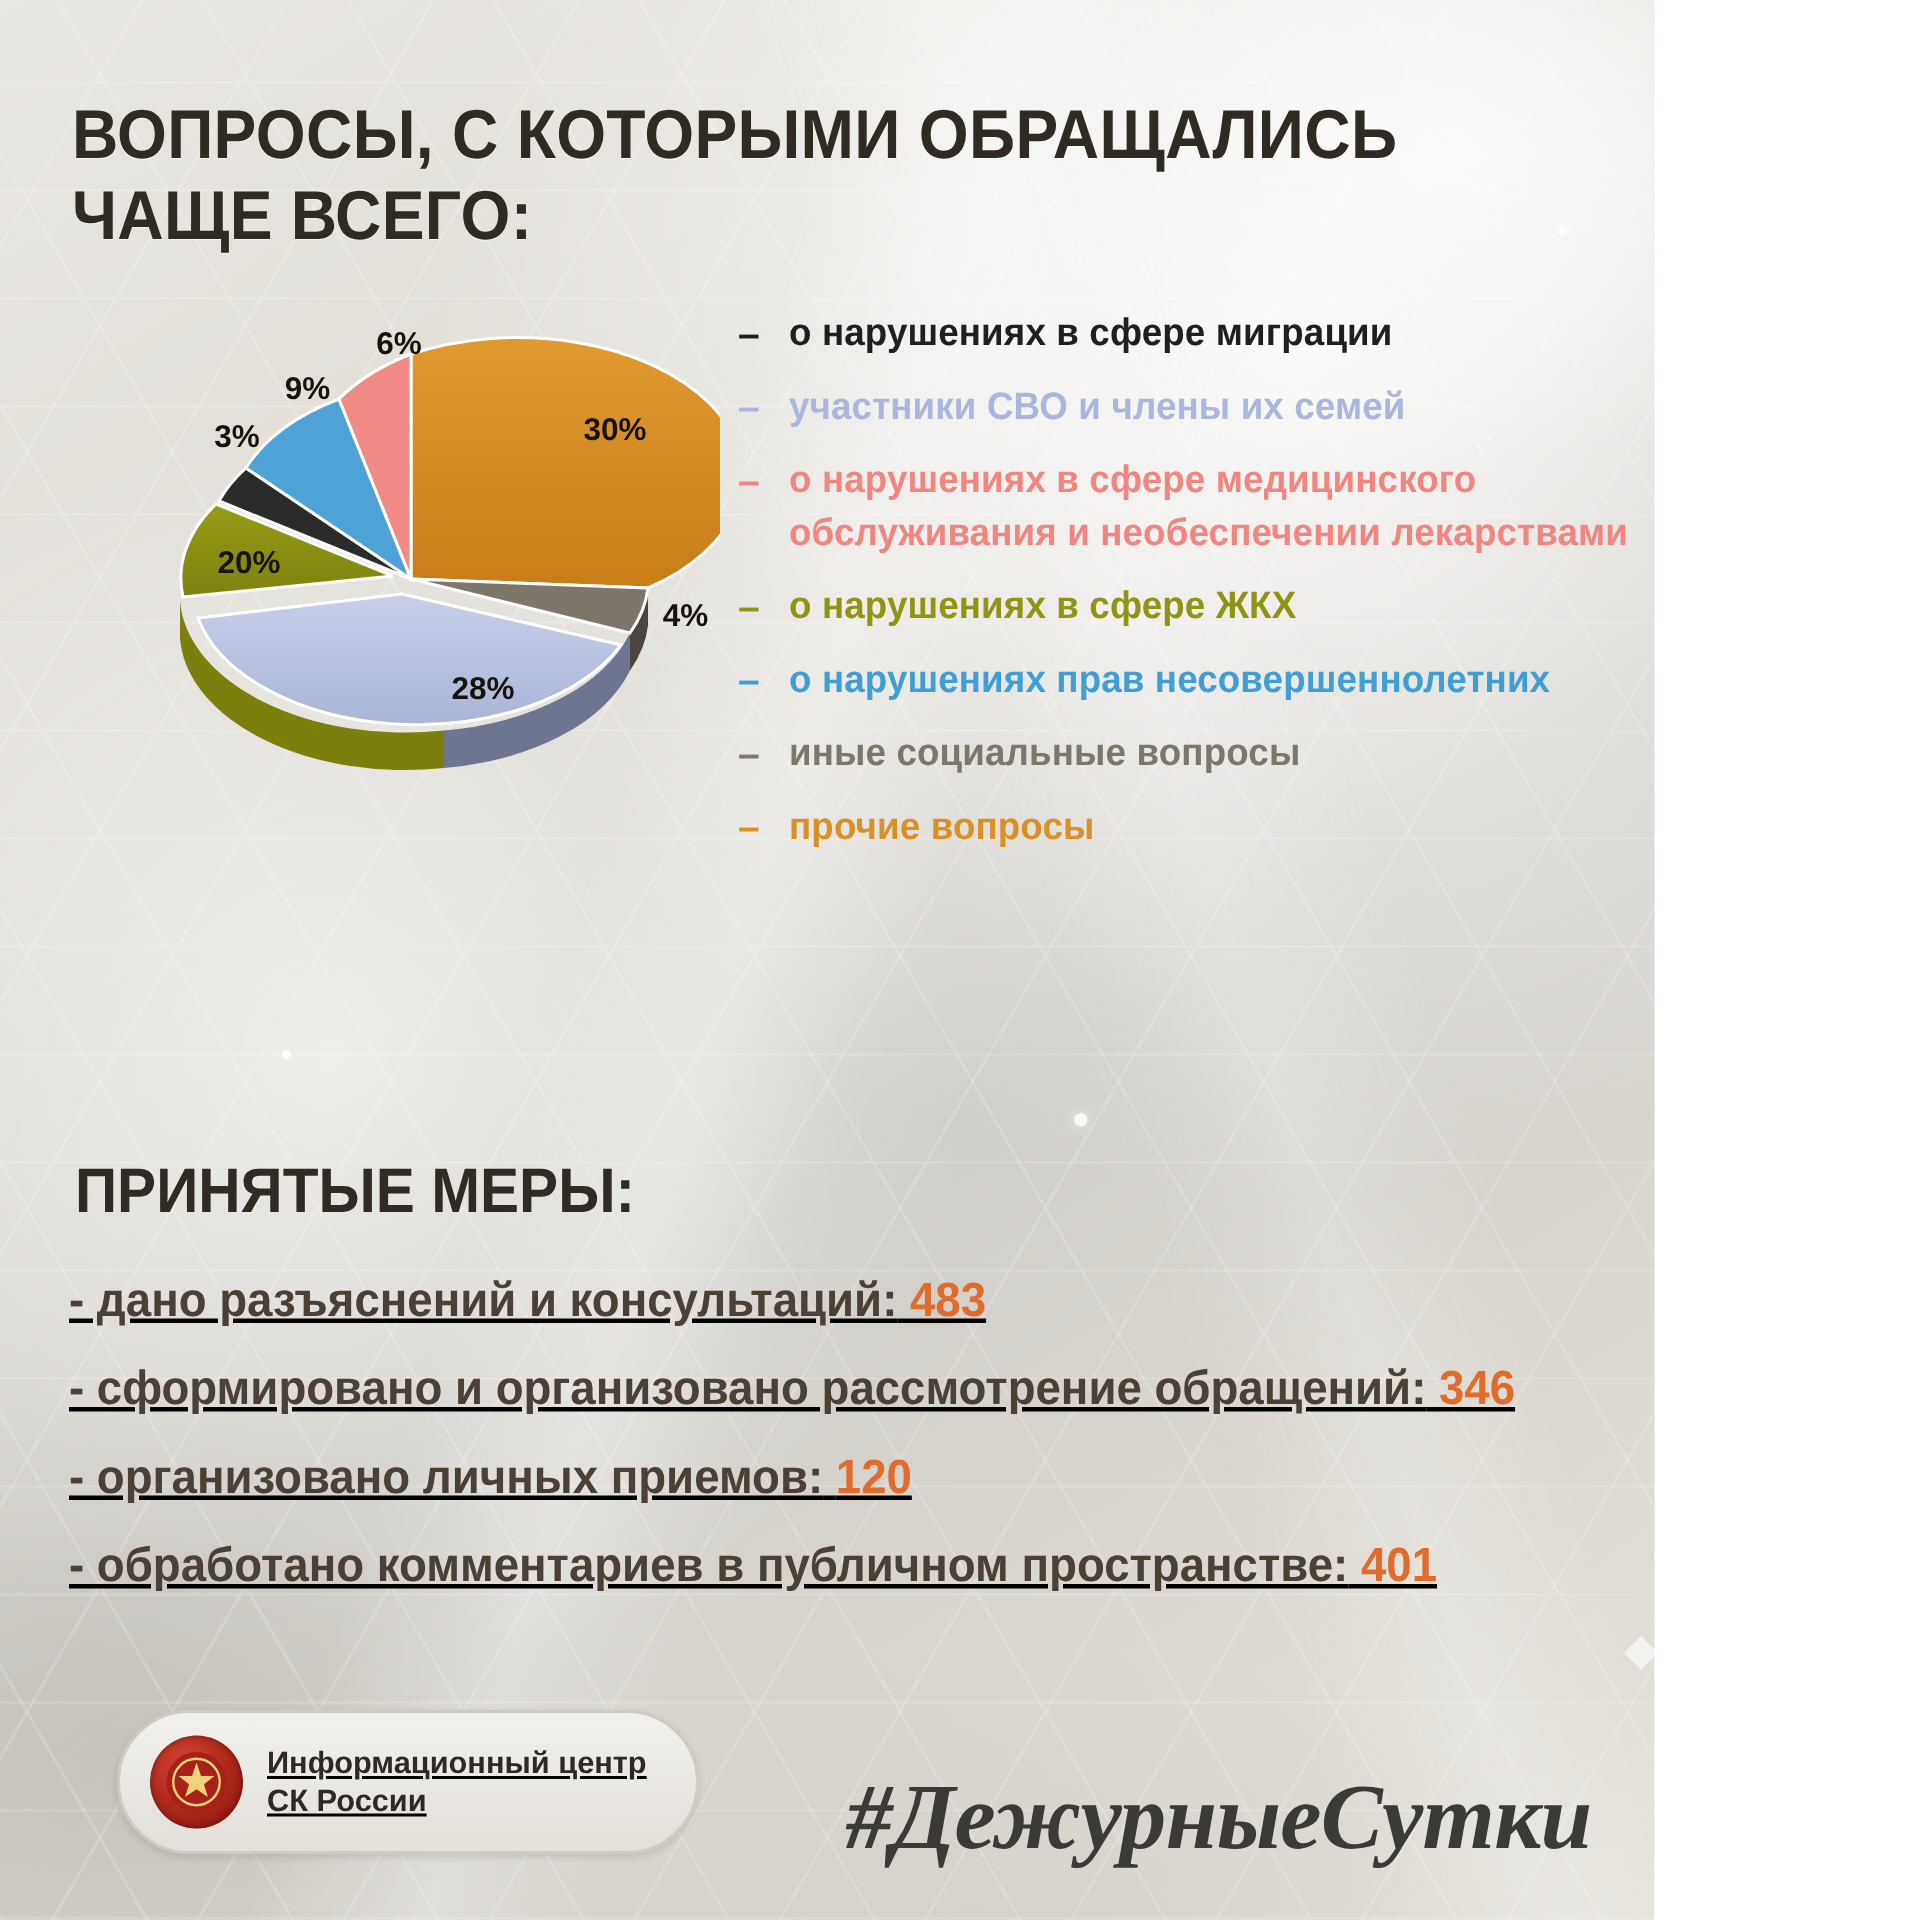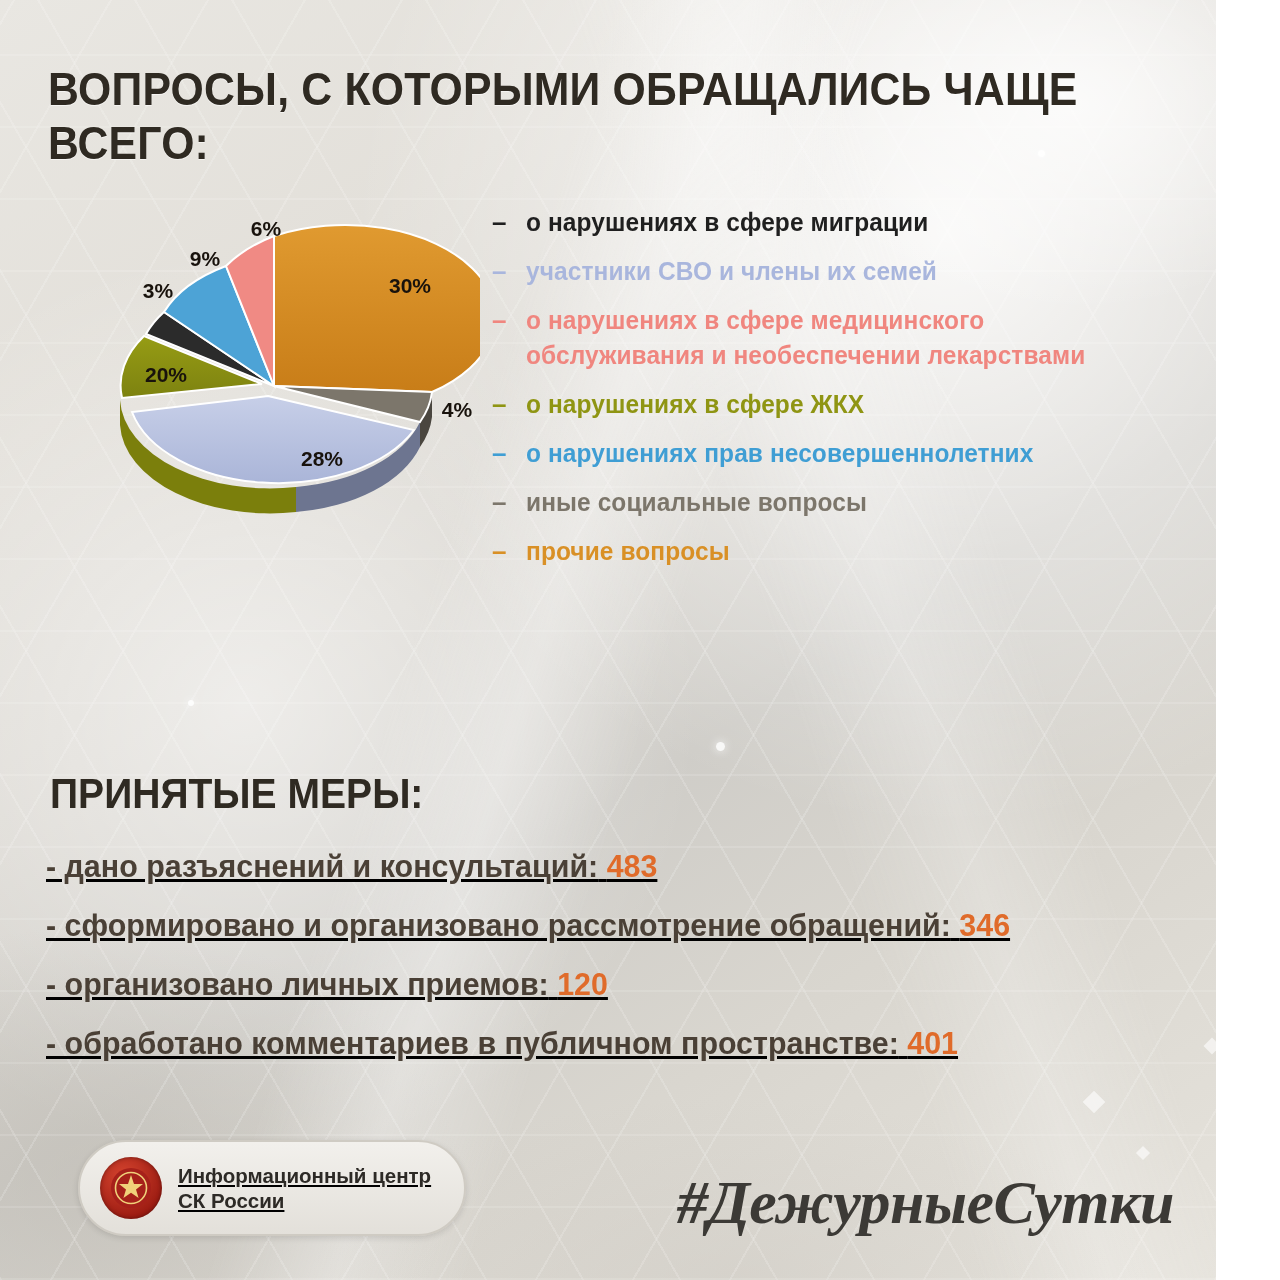--- a/index.html
+++ b/index.html
@@ -7,21 +7,21 @@
     padding: 0;
   }
   body {
     width: 1280px;
     height: 1280px;
     font-family: "Liberation Sans", sans-serif;
     overflow: hidden;
   }
   .poster {
     position: relative;
-    width: 1216px;
+    width: 1103px;
     height: 1280px;
     background:
       radial-gradient(circle at 78% 18%, rgba(255,255,255,0.85) 0%, rgba(255,255,255,0) 42%),
       radial-gradient(circle at 20% 55%, rgba(255,255,255,0.55) 0%, rgba(255,255,255,0) 38%),
       linear-gradient(148deg, #e9e7e2 0%, #e3e0da 22%, #dad7d1 42%, #cfcdc8 58%, #d9d6cf 74%, #e6e3dc 100%);
       overflow: hidden;
   }
   
   .tex {
     position: absolute;
@@ -178,21 +178,21 @@
   .logo-text {
     margin-left: 16px;
     color: #2d2a26;
     font-size: 20.5px;
     font-weight: bold;
     line-height: 25px;
   }
   .hashtag {
     position: absolute;
     right: 42px;
-    bottom: 42px;
+    bottom: 32px;
     font-family: "Liberation Serif", serif;
     font-style: italic;
     font-weight: bold;
     font-size: 62px;
     color: #3c3a36;
     letter-spacing: -0.5px;
   }
 </style>
 </head>
 <body>

